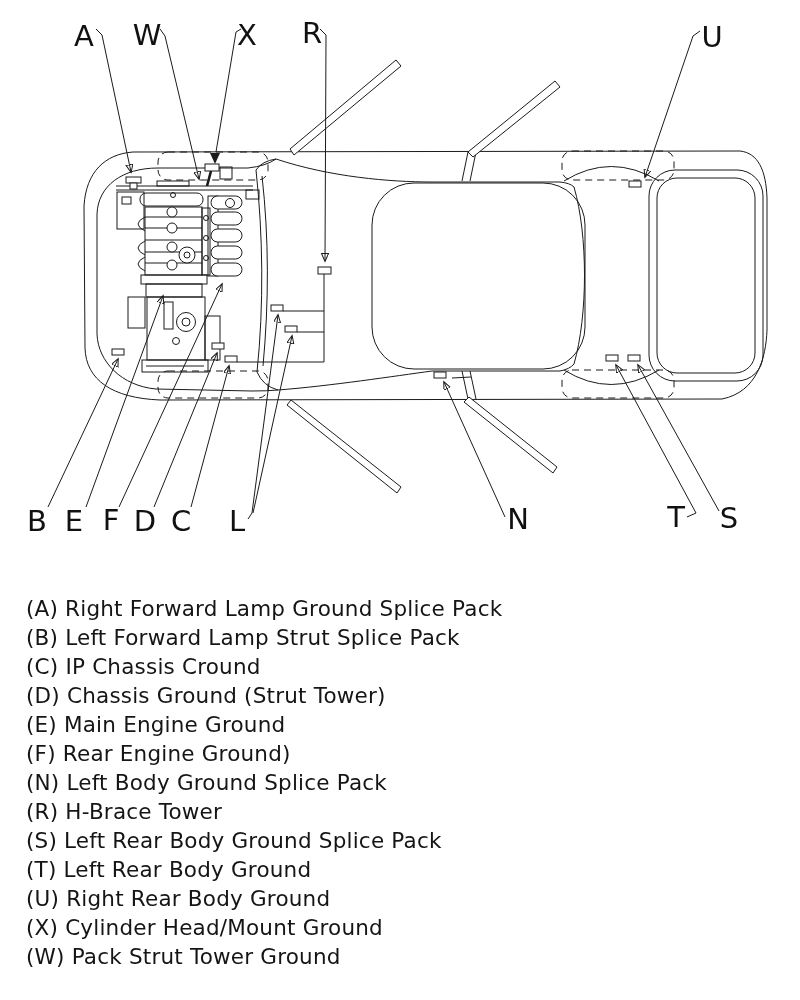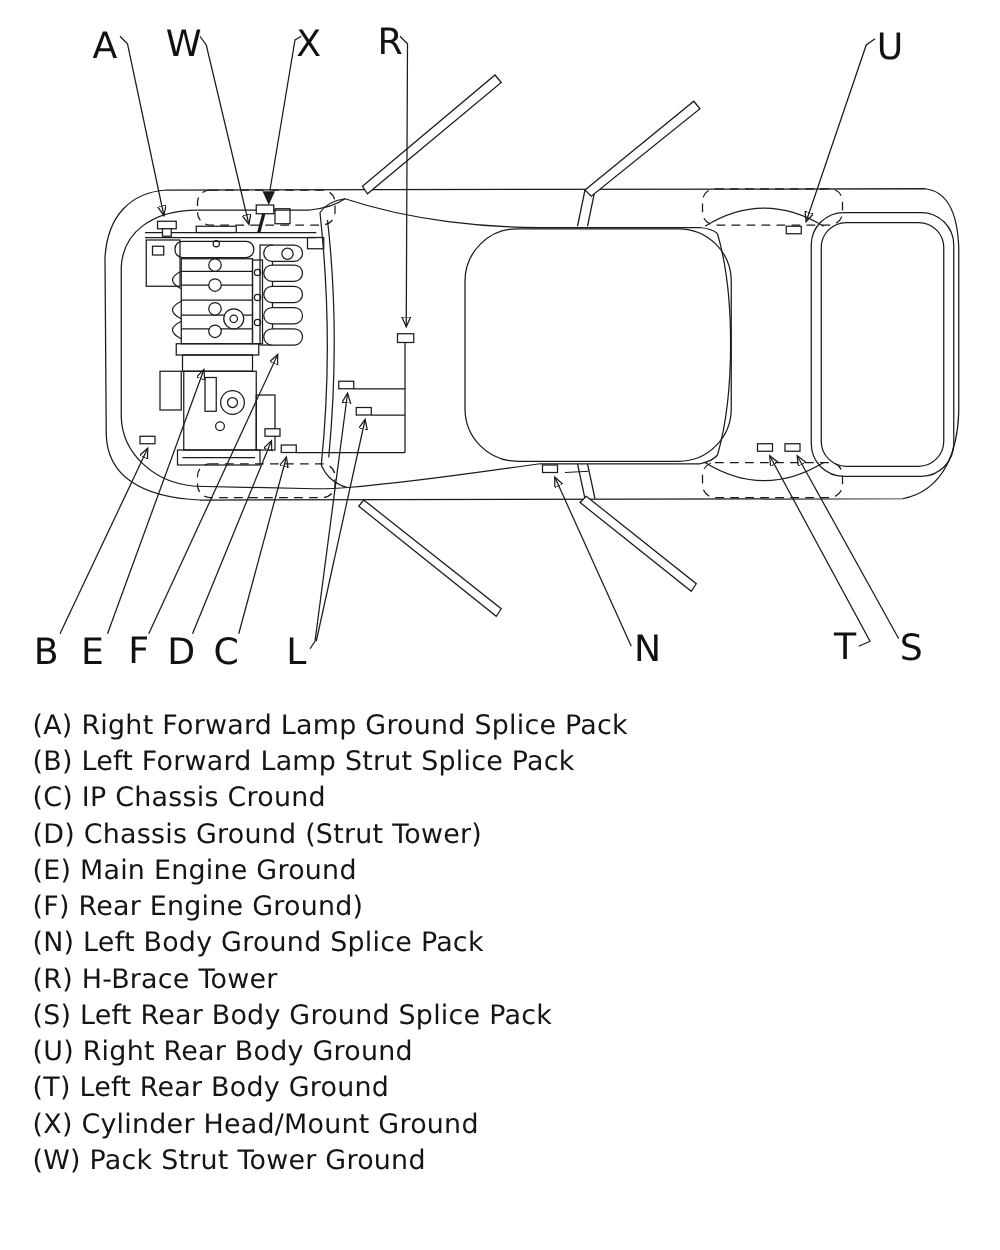--- a/index.html
+++ b/index.html
@@ -8,21 +8,21 @@
   .diagram{position:absolute;left:0;top:0;width:800px;height:548px;}
   svg{display:block;}
   svg path, svg rect, svg line, svg circle, svg ellipse, svg polyline, svg polygon{
     fill:none;stroke:#1b1b1b;stroke-width:1;}
   .whitefill{fill:#ffffff;}
   .blackfill{fill:#1b1b1b;stroke:none;}
   .dash{stroke-dasharray:7 5;}
   .thick{stroke-width:2.6;}
   text.callout{fill:#111;stroke:none;font-family:"DejaVu Sans","Liberation Sans",sans-serif;
     font-size:29px;text-anchor:middle;}
-  .legend{position:absolute;left:26px;top:566px;width:740px;}
+  .legend{position:absolute;left:26px;top:594px;width:740px;}
   .legend-line{font-size:21.5px;line-height:29px;height:29px;white-space:nowrap;
     letter-spacing:0.2px;color:#151515;}
 </style>
 </head>
 <body>
 
 <div class="page">
   <div class="diagram">
     <svg width="800" height="548" viewBox="0 0 800 548">
       <defs>
@@ -207,18 +207,18 @@
   <div class="legend">
     <div class="legend-line">(A) Right Forward Lamp Ground Splice Pack</div>
     <div class="legend-line">(B) Left Forward Lamp Strut Splice Pack</div>
     <div class="legend-line">(C) IP Chassis Cround</div>
     <div class="legend-line">(D) Chassis Ground (Strut Tower)</div>
     <div class="legend-line">(E) Main Engine Ground</div>
     <div class="legend-line">(F) Rear Engine Ground)</div>
     <div class="legend-line">(N) Left Body Ground Splice Pack</div>
     <div class="legend-line">(R) H-Brace Tower</div>
     <div class="legend-line">(S) Left Rear Body Ground Splice Pack</div>
+    <div class="legend-line">(T) Left Rear Body Ground</div>
     <div class="legend-line">(U) Right Rear Body Ground</div>
-    <div class="legend-line">(T) Left Rear Body Ground</div>
     <div class="legend-line">(X) Cylinder Head/Mount Ground</div>
     <div class="legend-line">(W) Pack Strut Tower Ground</div>
   </div>
 </div>
 
 </body></html>

